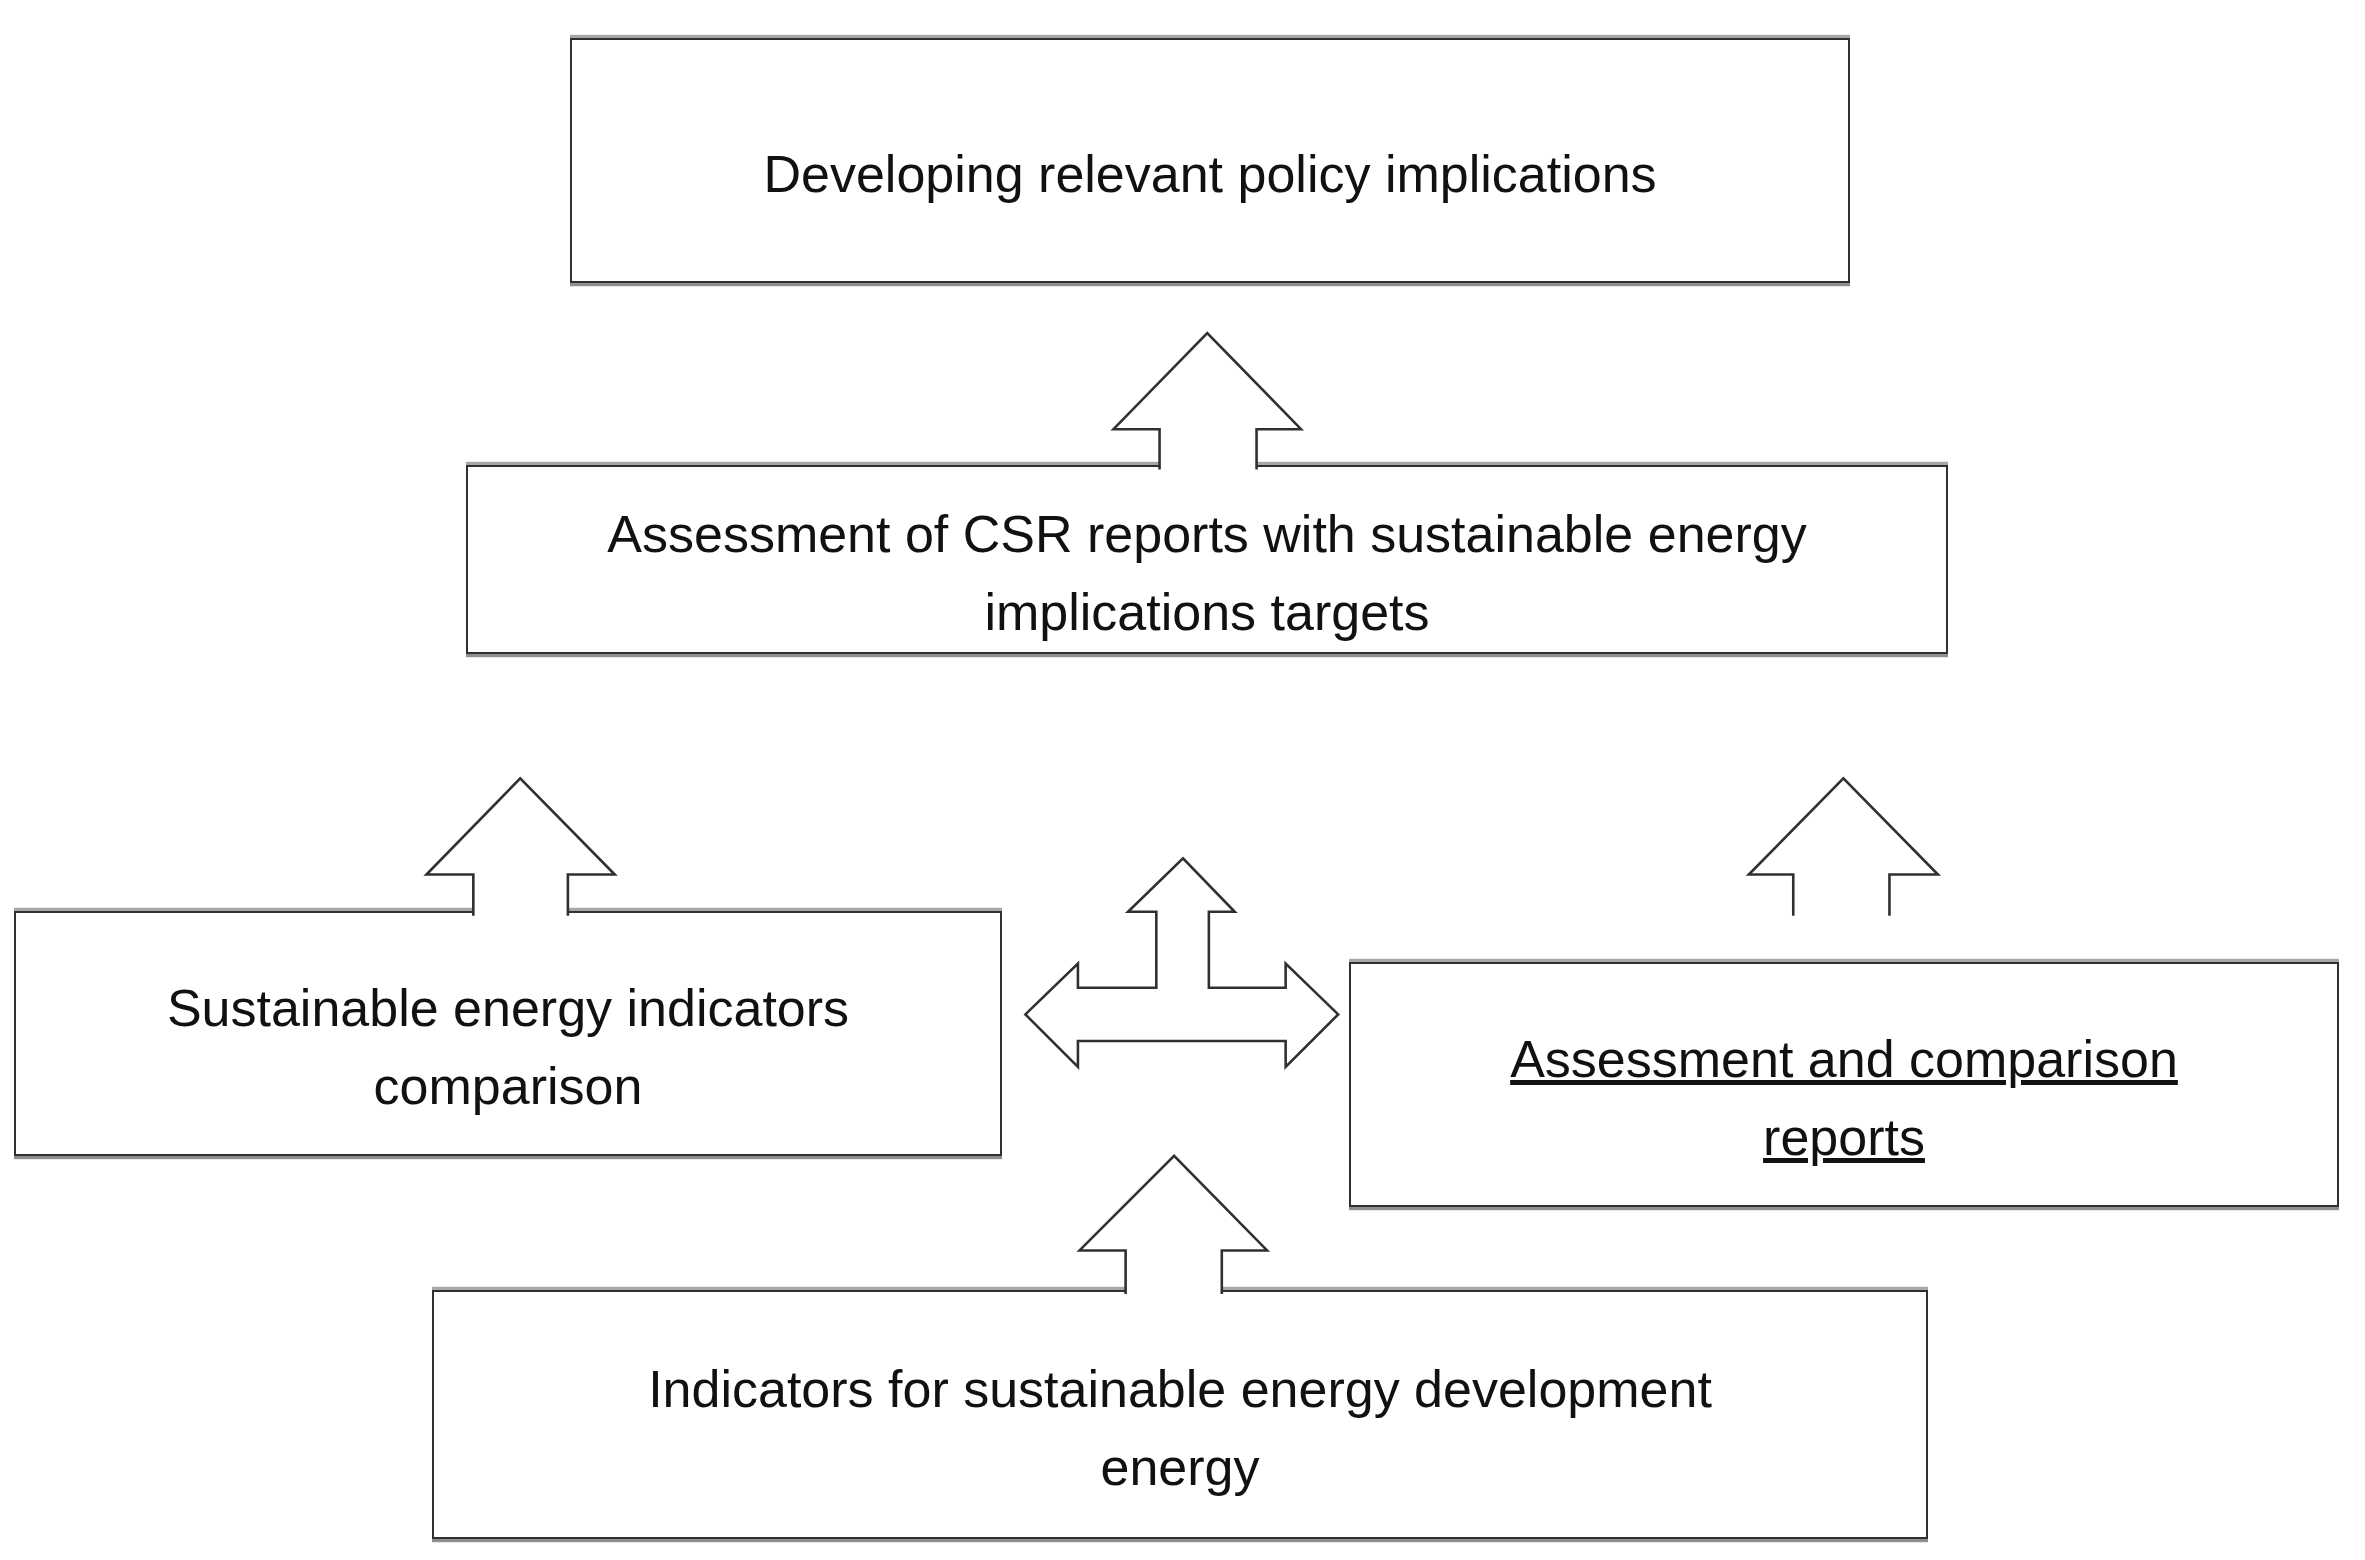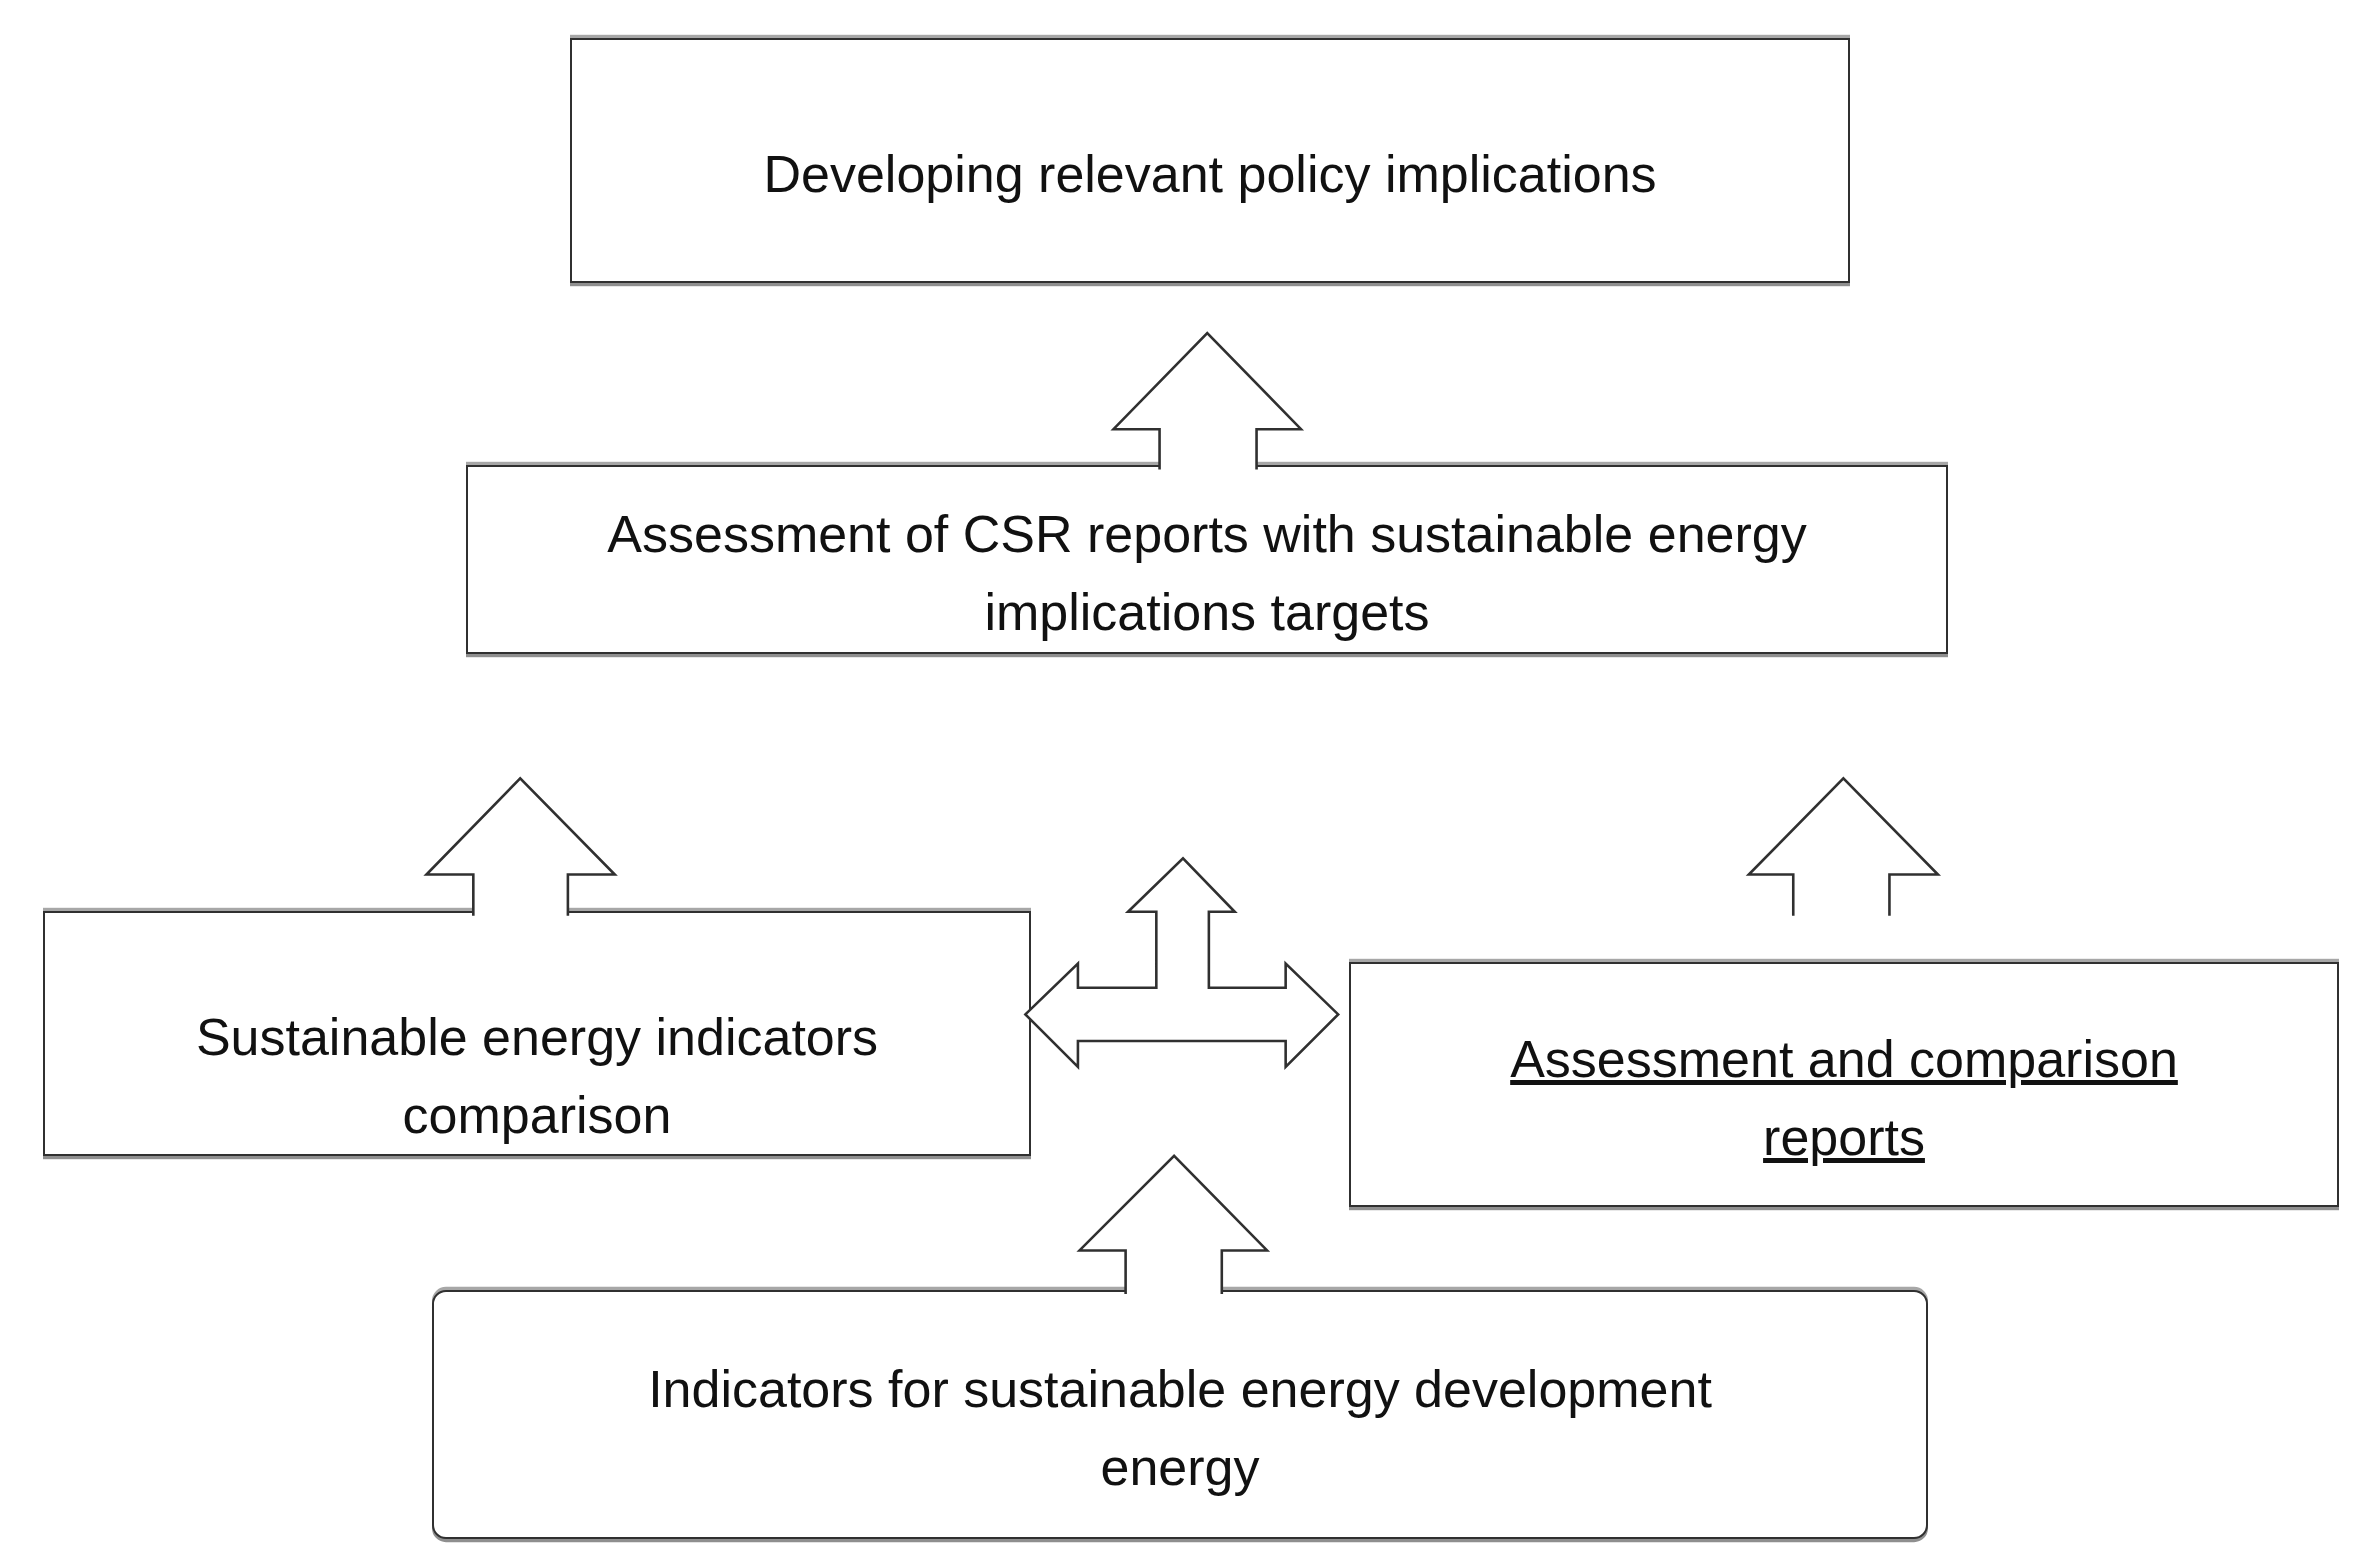--- a/index.html
+++ b/index.html
@@ -52,23 +52,23 @@
   }
   .arrows-layer path{
     fill:var(--arrow-fill);
     stroke:var(--arrow-stroke);
     stroke-width:3.2;
     stroke-linejoin:miter;
   }
   
   .box-top    { left:570px;  top:38px;   width:1280px; height:245px; }
   .box-mid    { left:466px;  top:465px;  width:1482px; height:189px; }
-  .box-left   { left:43px;   top:911px; width:988px; height:245px;justify-content:flex-end; }
+  .box-left   { left:14px;   top:911px; width:988px; height:245px; }
   .box-right  { left:1349px; top:962px; width:990px; height:245px;text-decoration:underline; }
-  .box-bottom { left:432px;  top:1290px; width:1496px; height:249px;border-radius:14px; }
+  .box-bottom { left:432px;  top:1290px; width:1496px; height:249px; }
 </style>
 </head>
 <body>
 
 <div class="stage">
 
   <div class="flow-box box-top">
     <div class="line">Developing relevant policy implications</div>
   </div>
 

